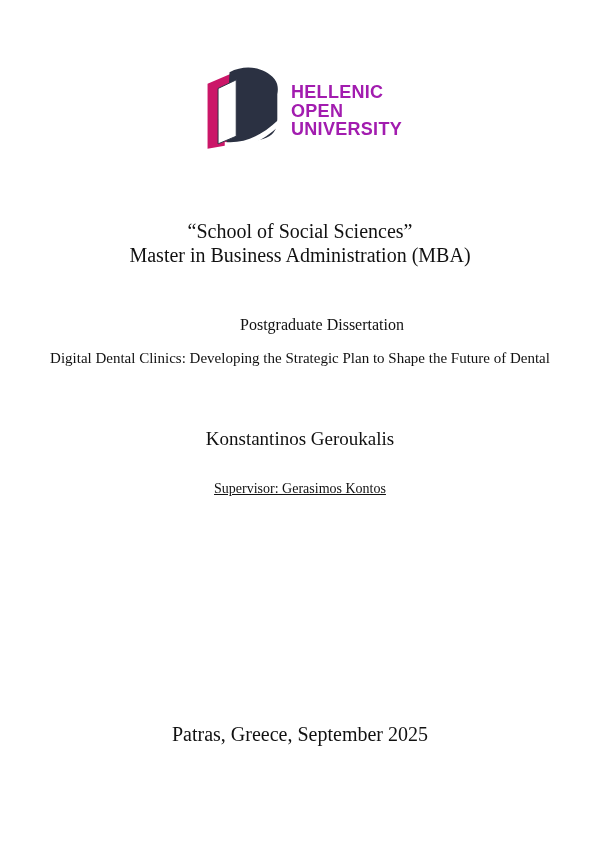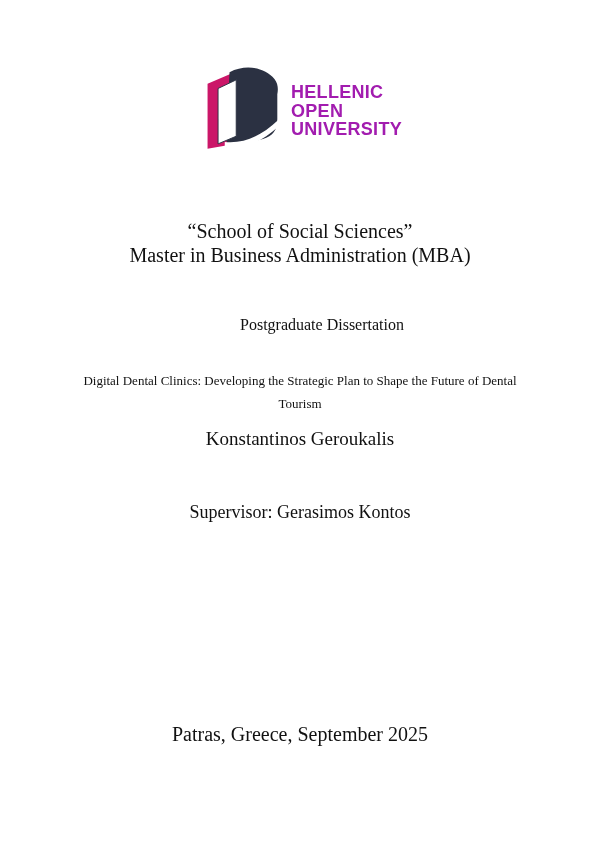--- a/index.html
+++ b/index.html
@@ -55,31 +55,31 @@
     top: 244px;
     font-size: 20px;
   }
   .doc-type {
     top: 316px;
     font-size: 16px;
     margin-left: 44px;
   }
   .diss-title {
     top: 347px;
-    font-size: 13px;
+    font-size: 15px;
     line-height: 23px;
-    margin-top: 22px;
   }
   .author {
     top: 428px;
     font-size: 19px;
   }
   .supervisor {
-    top: 502px;
-    font-size: 18px;
+    top: 481px;
+    font-size: 14px;
+    text-decoration: underline;
   }
   .place-date {
     top: 723px;
     font-size: 20px;
   }
 </style>
 </head>
 <body>
 
 <div class="page">
@@ -103,21 +103,20 @@
   </div>
 
   <div class="abs school">“School of Social Sciences”</div>
 
   <div class="abs program">Master in Business Administration (MBA)</div>
 
   <div class="abs doc-type">Postgraduate Dissertation</div>
 
   <div class="abs diss-title">
     <div>Digital Dental Clinics: Developing the Strategic Plan to Shape the Future of Dental</div>
-    <div>Tourism</div>
   </div>
 
   <div class="abs author">Konstantinos Geroukalis</div>
 
   <div class="abs supervisor">Supervisor: Gerasimos Kontos</div>
 
   <div class="abs place-date">Patras, Greece, September 2025</div>
 
 </div>
 

